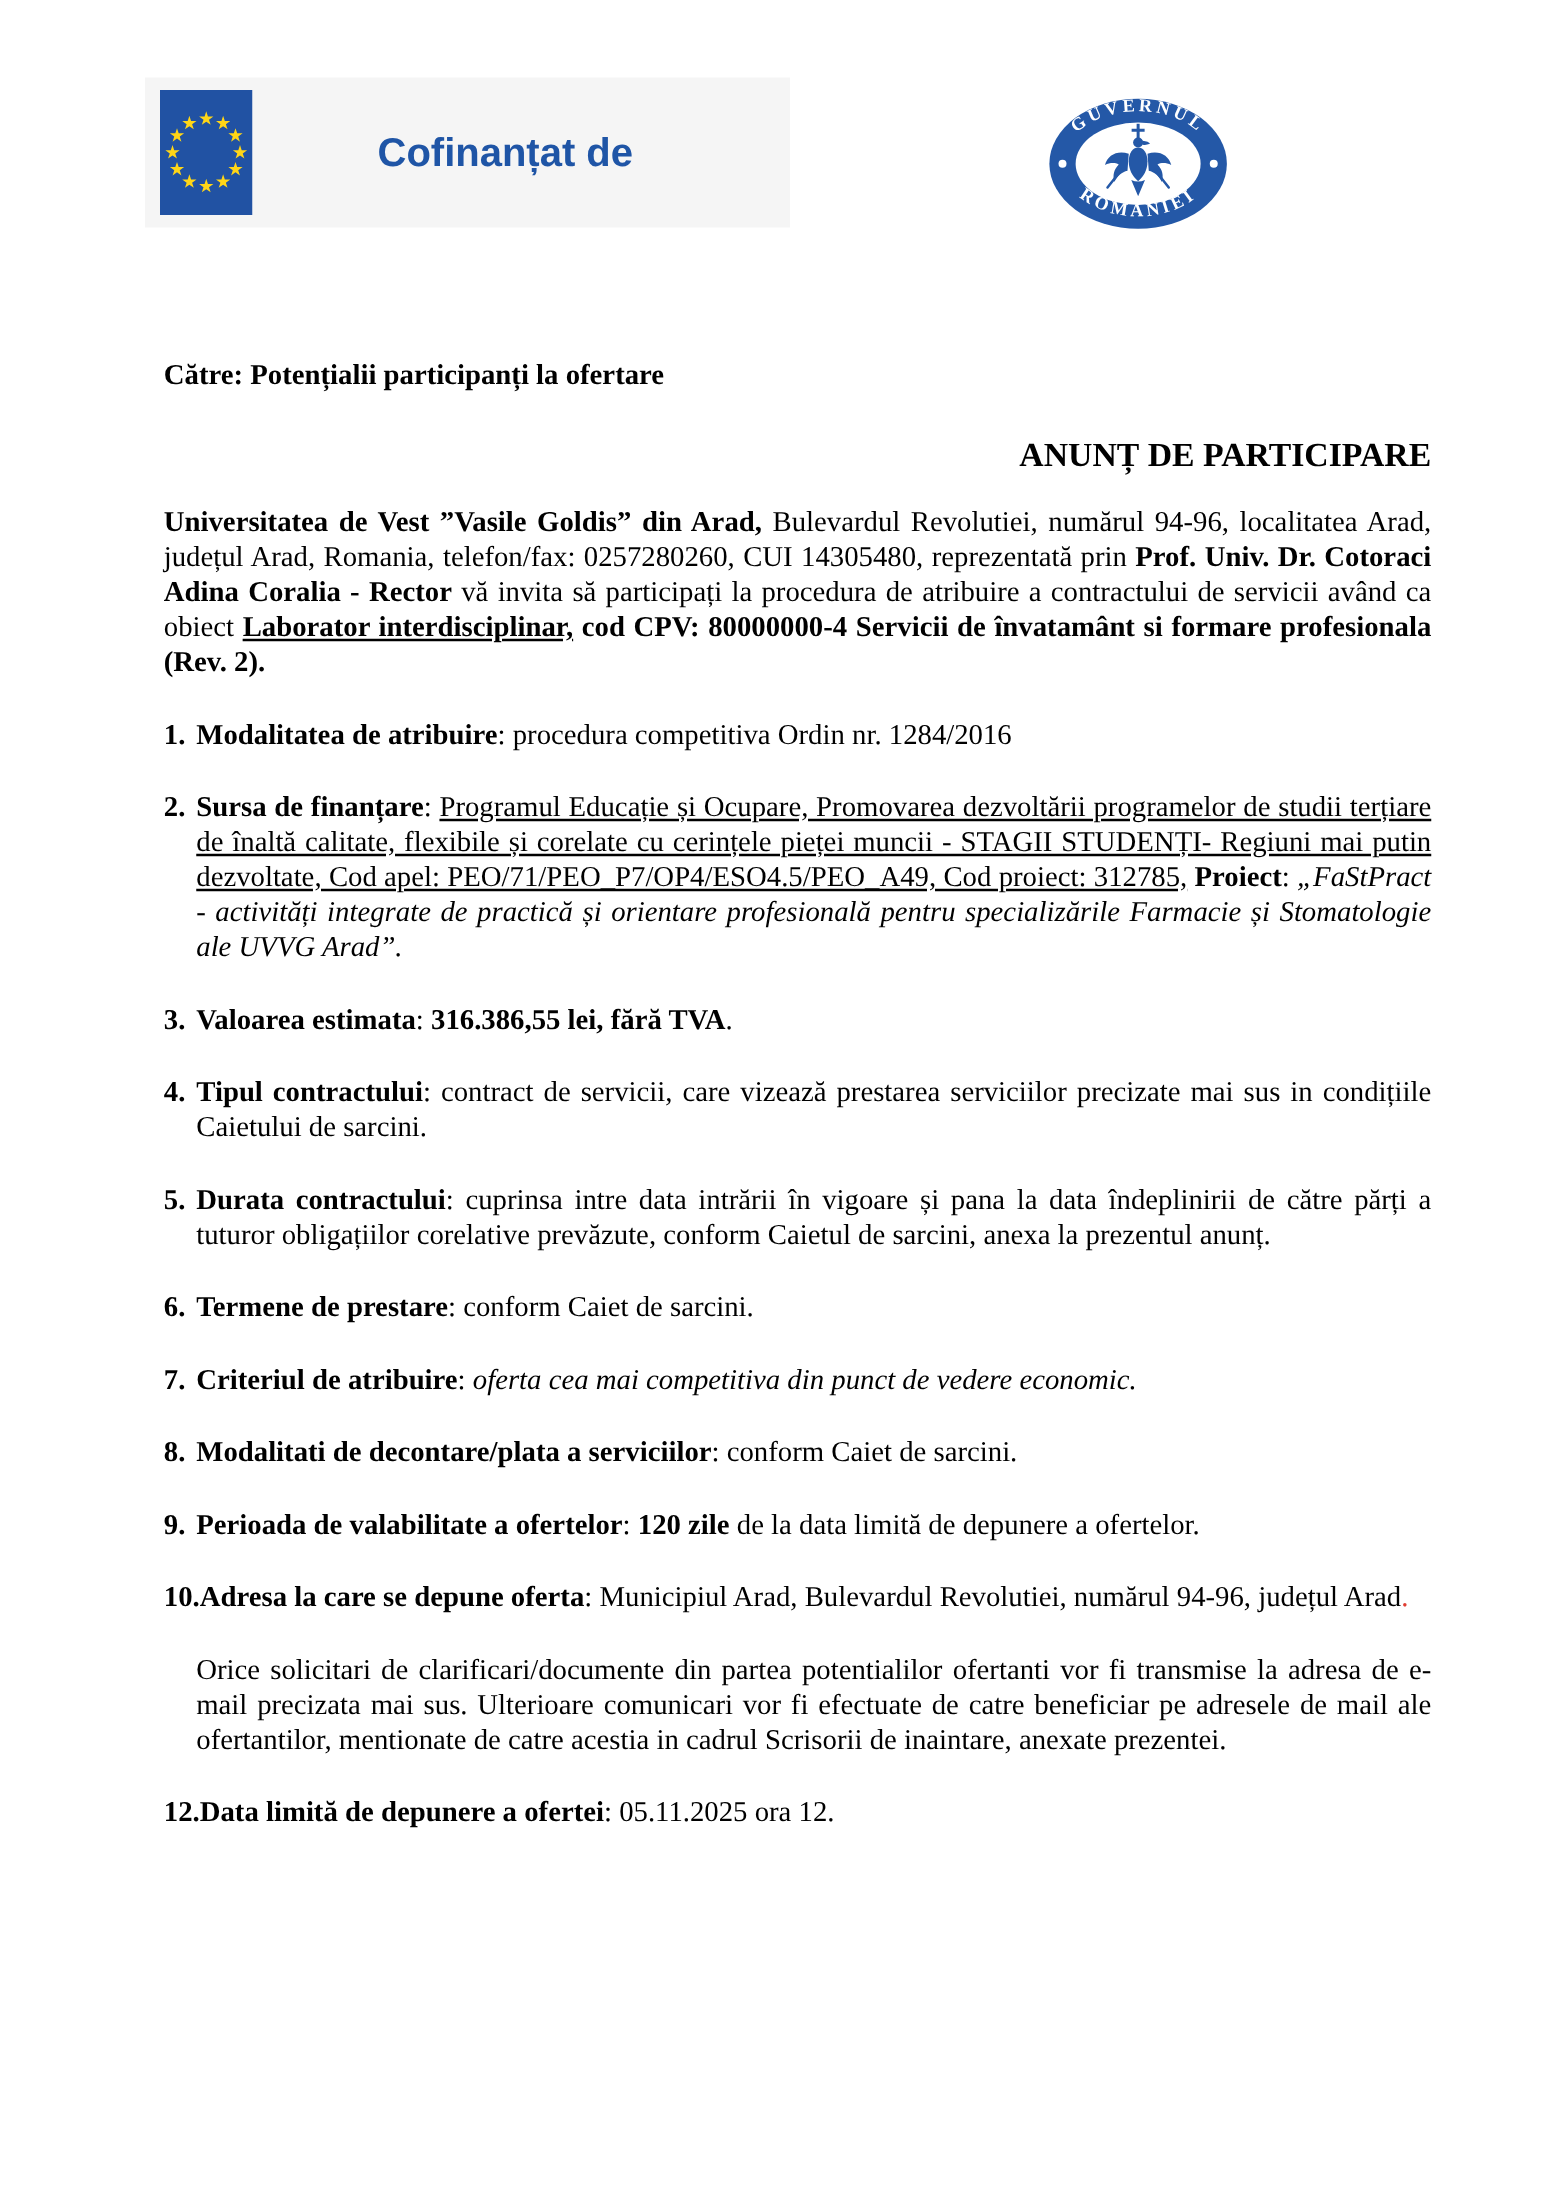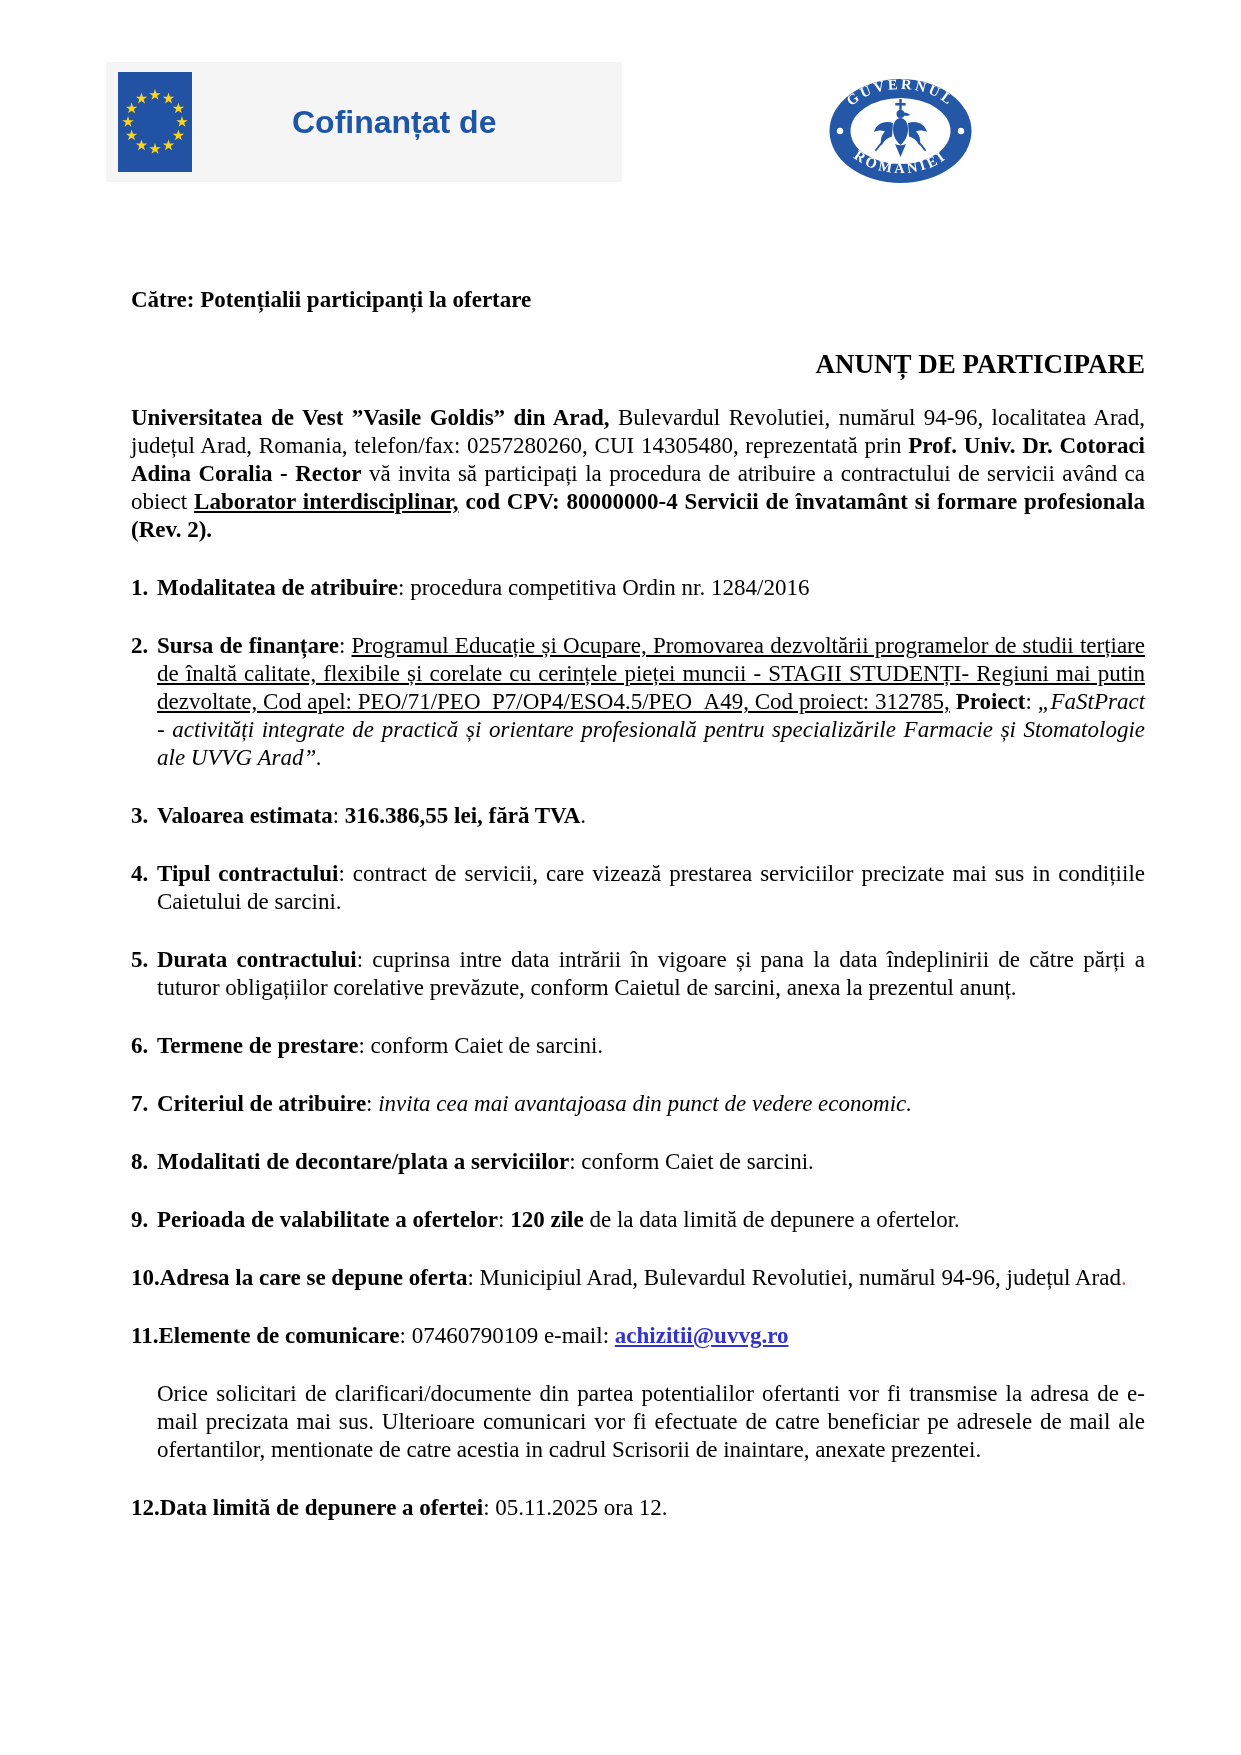--- a/index.html
+++ b/index.html
@@ -9,21 +9,21 @@
     --gov-blue:#2458A7;
     --link:#3333CC;
     --red:#E03C31;
   }
   html,body{margin:0;padding:0;}
   body{
     width:1241px;height:1755px;position:relative;background:#ffffff;
     font-family:"Liberation Serif",serif;font-size:23px;line-height:28px;color:#000;
     overflow:hidden;
   }
-  .header{position:absolute;left:6px;top:0;width:985px;height:200px;}
+  .header{position:absolute;left:16px;top:0;width:985px;height:200px;}
   .eu-block{
     position:absolute;left:100px;top:62px;width:516px;height:120px;
     background:#f5f5f5;display:flex;align-items:center;
   }
   .eu-flag{margin-left:12px;flex:none;}
   .eu-text{
     margin-left:100px;font-family:"Liberation Sans",sans-serif;font-weight:700;
     font-size:32px;line-height:39px;color:var(--eu-text);white-space:nowrap;
   }
   .gov-logo{position:absolute;left:822px;top:78px;}
@@ -124,39 +124,35 @@
       <div class="li">
         <span class="num">5.</span>
         <div class="li-body"><span class="b">Durata contractului</span><span>: cuprinsa intre data intrării în vigoare și pana la data îndeplinirii de către părți a tuturor obligațiilor corelative prevăzute, conform Caietul de sarcini, anexa la prezentul anunț.</span></div>
       </div>
       <div class="li">
         <span class="num">6.</span>
         <div class="li-body"><span class="b">Termene de prestare</span><span>: conform Caiet de sarcini.</span></div>
       </div>
       <div class="li">
         <span class="num">7.</span>
-        <div class="li-body"><span class="b">Criteriul de atribuire</span><span>: </span><span class="i">invita cea mai avantajoasa din punct de vedere economic.</span></div>
+        <div class="li-body"><span class="b">Criteriul de atribuire</span><span>: </span><span class="i">oferta cea mai competitiva din punct de vedere economic.</span></div>
       </div>
       <div class="li">
         <span class="num">8.</span>
         <div class="li-body"><span class="b">Modalitati de decontare/plata a serviciilor</span><span>: conform Caiet de sarcini.</span></div>
       </div>
       <div class="li">
         <span class="num">9.</span>
         <div class="li-body"><span class="b">Perioada de valabilitate a ofertelor</span><span>: </span><span class="b">120 zile</span><span> de la data limită de depunere a ofertelor.</span></div>
       </div>
       <div class="li">
         <span class="num">10.</span>
         <div class="li-body"><span class="b">Adresa la care se depune oferta</span><span>: Municipiul Arad, Bulevardul Revolutiei, numărul 94-96, județul Arad</span><span class="red">.</span></div>
       </div>
       <div class="li">
-        <span class="num">11.</span>
-        <div class="li-body"><span class="b">Elemente de comunicare</span><span>: 07460790109 e-mail: </span><span class="link">achizitii@uvvg.ro</span></div>
-      </div>
-      <div class="li">
         <span class="num"></span>
         <div class="li-body"><span>Orice solicitari de clarificari/documente din partea potentialilor ofertanti vor fi transmise la adresa de e-mail precizata mai sus. Ulterioare comunicari vor fi efectuate de catre beneficiar pe adresele de mail ale ofertantilor, mentionate de catre acestia in cadrul Scrisorii de inaintare, anexate prezentei.</span></div>
       </div>
       <div class="li">
         <span class="num">12.</span>
         <div class="li-body"><span class="b">Data limită de depunere a ofertei</span><span>: 05.11.2025 ora 12.</span></div>
       </div>
     </div>
 </div>
 

